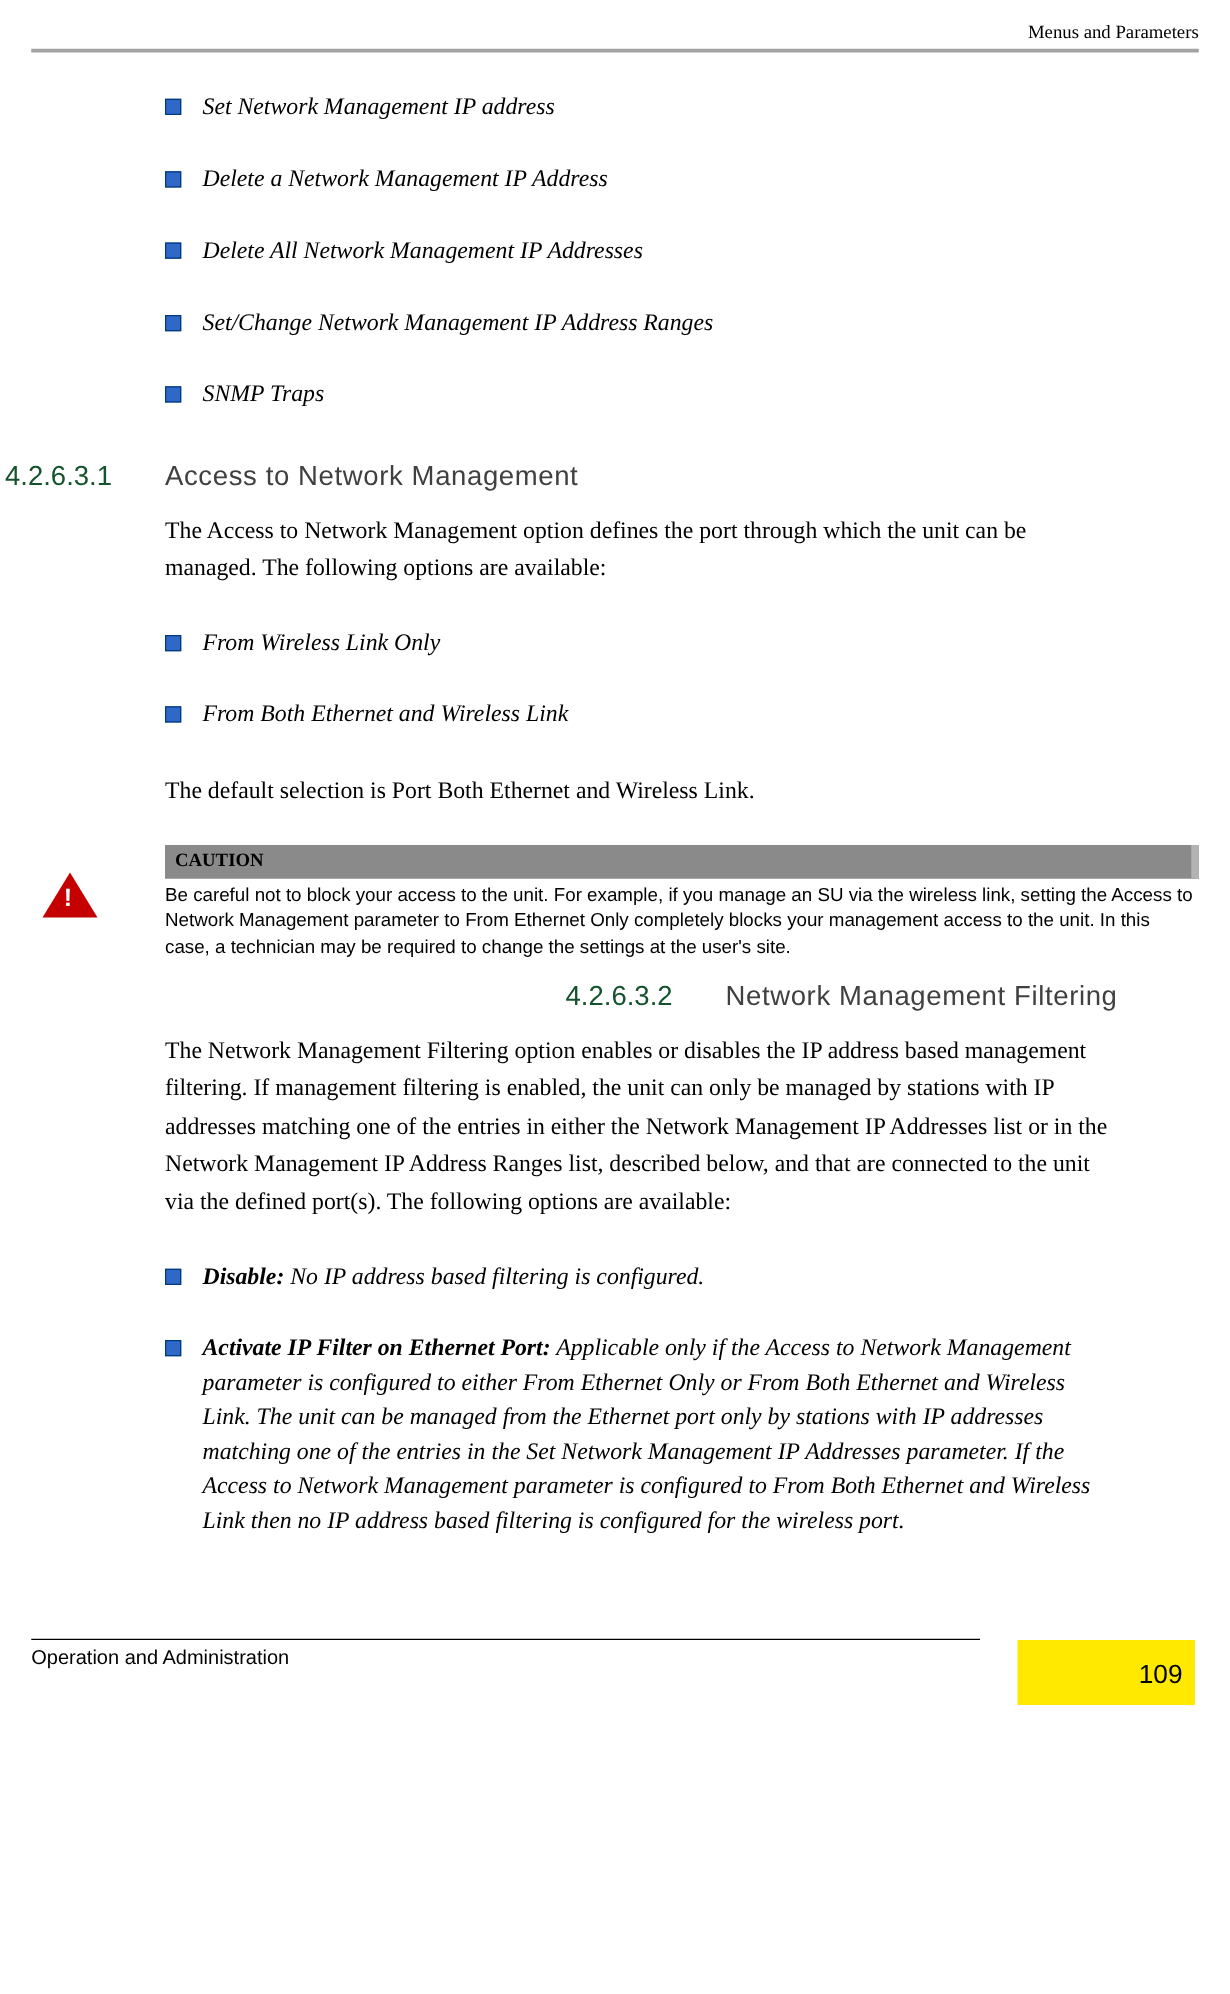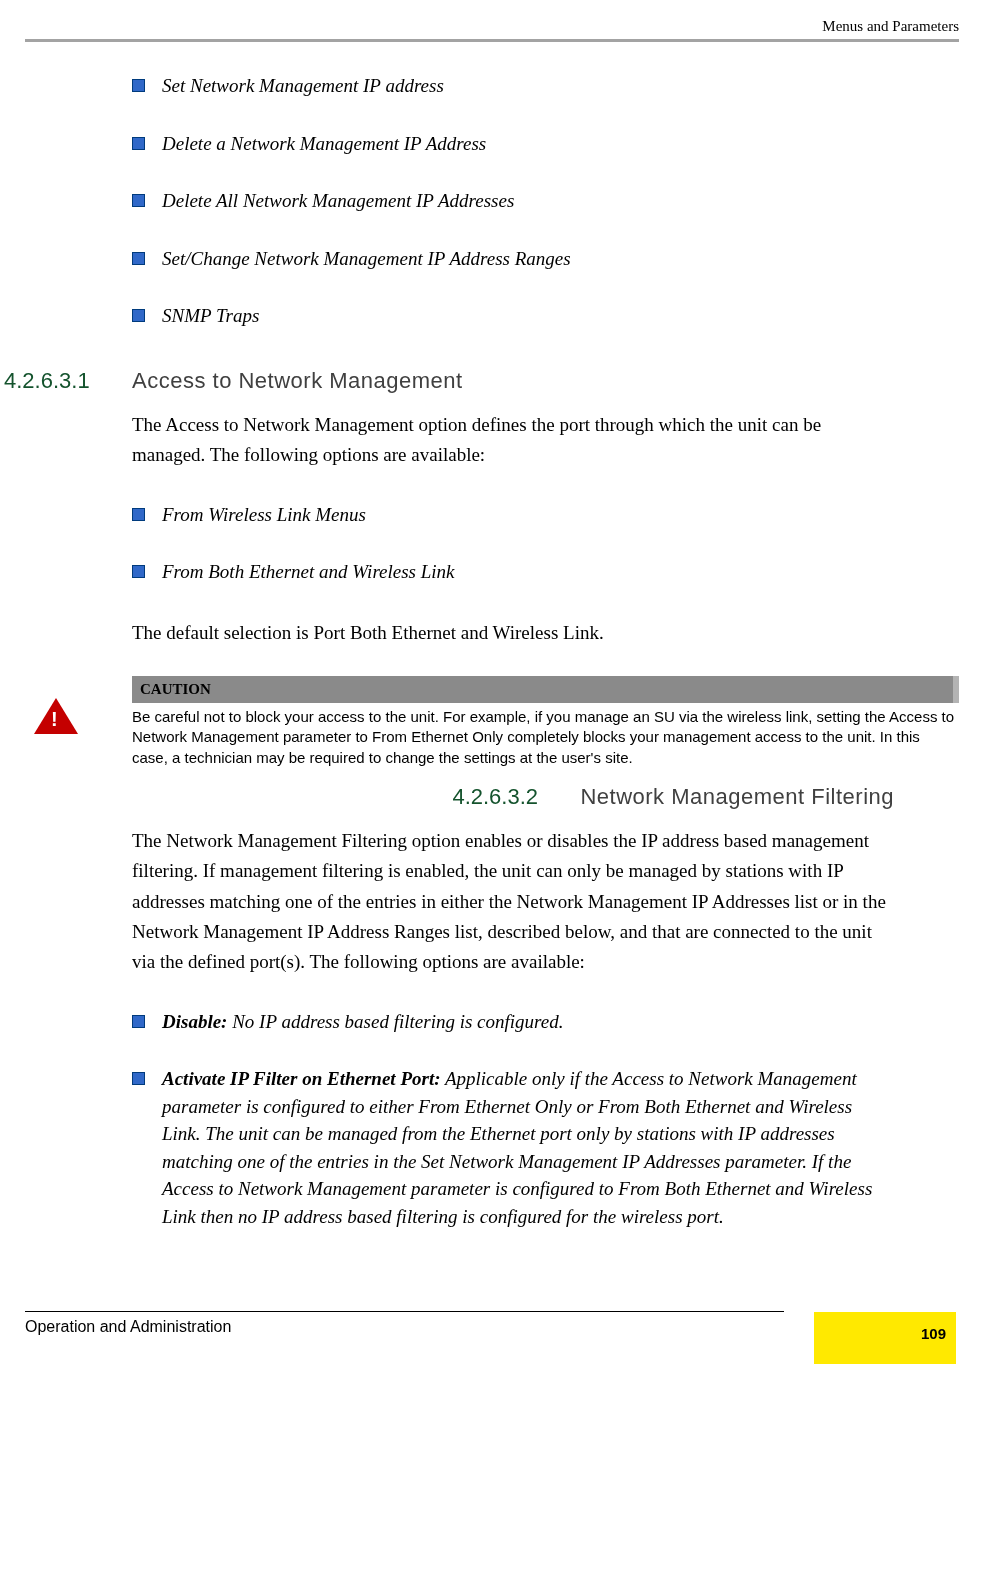--- a/index.html
+++ b/index.html
@@ -146,24 +146,24 @@
     align-items: stretch;
   }
   .yellow-block {
     background: #ffe900;
     flex: 1;
     position: relative;
   }
   .yellow-block .page-num {
     position: absolute;
     right: 10px;
-    bottom: 22px;
+    bottom: 12px;
     font-family: Arial, Helvetica, sans-serif;
-    font-weight: bold;
-    font-size: 15px;
+    font-weight: normal;
+    font-size: 21px;
   }
   .white-gap {
     width: 28px;
     background: #fff;
   }
 </style>
 </head>
 <body>
 
 <div class="page">
@@ -179,21 +179,21 @@
     </ul>
 
     <div class="sec-row">
       <div class="sec-num">4.2.6.3.1</div>
       <div class="sec-title">Access to Network Management</div>
     </div>
 
     <div class="body-text">The Access to Network Management option defines the port through which the unit can be managed. The following options are available:</div>
 
     <ul class="square-list">
-      <li>From Wireless Link Menus</li>
+      <li>From Wireless Link Only</li>
       <li>From Both Ethernet and Wireless Link</li>
     </ul>
 
     <div class="body-text" style="margin-top:32px;">The default selection is Port Both Ethernet and Wireless Link.</div>
 
     <div class="admonition">
       <div class="icon-col">
         <div class="caution-icon"></div>
       </div>
       <div class="text-col">

